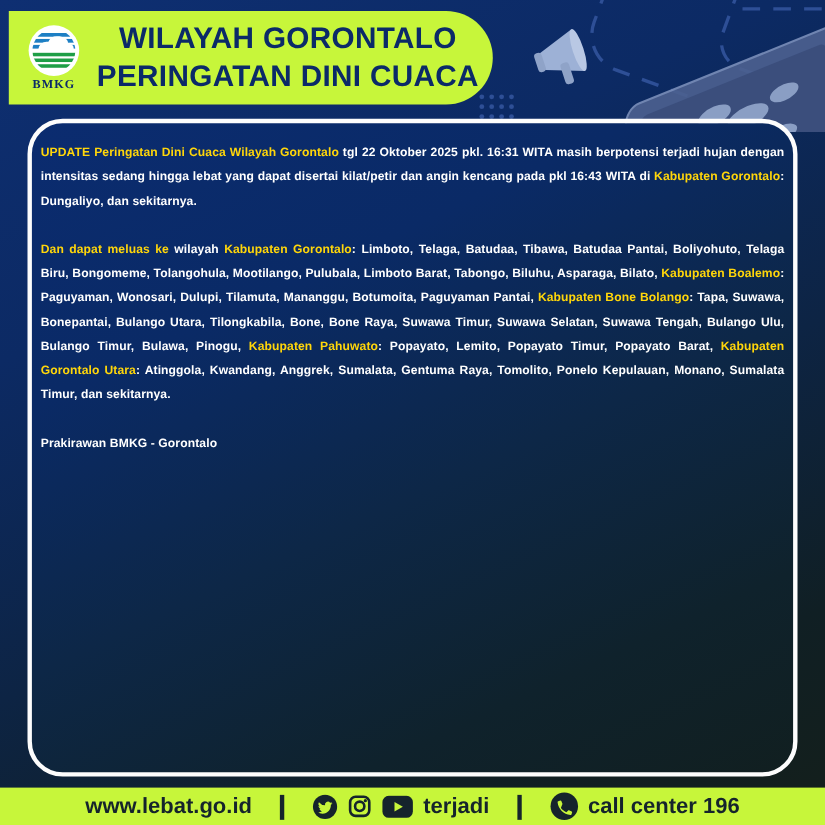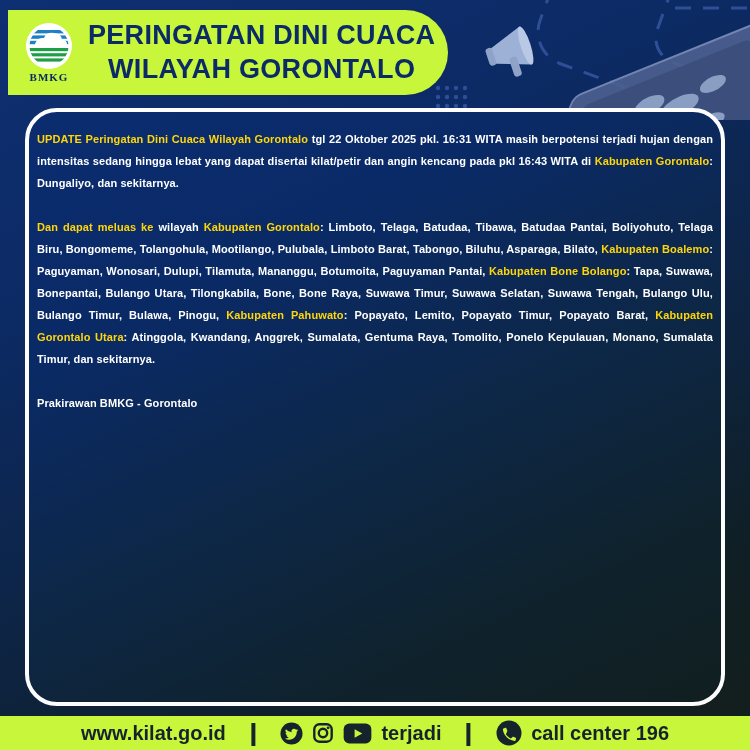--- a/index.html
+++ b/index.html
@@ -108,33 +108,33 @@
         <rect x="2" y="18.8" width="44" height="3.4" fill="#1d7fc4"></rect>
         <rect x="2" y="26" width="44" height="3.2" fill="#1e9e46"></rect>
         <rect x="2" y="31.2" width="44" height="3.2" fill="#1e9e46"></rect>
         <rect x="2" y="36.4" width="44" height="3.2" fill="#1e9e46"></rect>
         <path d="M10 22 q2-7 9-6 q2-6 10-5 q8 1 8 7 q5 0 5 4 l0 1 q-16 2 -32 0 Z" fill="#ffffff"></path>
       </g>
     </svg>
     <span class="logo-label">BMKG</span>
   </div>
   <div class="banner-title">
+    <div>WILAYAH GORONTALO</div>
     <div>PERINGATAN DINI CUACA</div>
-    <div>WILAYAH GORONTALO</div>
   </div>
 </div>
 
 <div class="bulletin">
   <p><span style="color: rgb(255, 214, 10);">UPDATE Peringatan Dini Cuaca Wilayah Gorontalo</span><span style="color: rgb(255, 255, 255);"> tgl 22 Oktober 2025 pkl. 16:31 WITA masih berpotensi terjadi hujan dengan intensitas sedang hingga lebat yang dapat disertai kilat/petir dan angin kencang pada pkl 16:43 WITA di </span><span style="color: rgb(255, 214, 10);">Kabupaten Gorontalo</span><span style="color: rgb(255, 255, 255);">: Dungaliyo, dan sekitarnya.</span></p>
   <p><span style="color: rgb(255, 214, 10);">Dan dapat meluas ke</span><span style="color: rgb(255, 255, 255);"> wilayah </span><span style="color: rgb(255, 214, 10);">Kabupaten Gorontalo</span><span style="color: rgb(255, 255, 255);">: Limboto, Telaga, Batudaa, Tibawa, Batudaa Pantai, Boliyohuto, Telaga Biru, Bongomeme, Tolangohula, Mootilango, Pulubala, Limboto Barat, Tabongo, Biluhu, Asparaga, Bilato, </span><span style="color: rgb(255, 214, 10);">Kabupaten Boalemo</span><span style="color: rgb(255, 255, 255);">: Paguyaman, Wonosari, Dulupi, Tilamuta, Mananggu, Botumoita, Paguyaman Pantai, </span><span style="color: rgb(255, 214, 10);">Kabupaten Bone Bolango</span><span style="color: rgb(255, 255, 255);">: Tapa, Suwawa, Bonepantai, Bulango Utara, Tilongkabila, Bone, Bone Raya, Suwawa Timur, Suwawa Selatan, Suwawa Tengah, Bulango Ulu, Bulango Timur, Bulawa, Pinogu, </span><span style="color: rgb(255, 214, 10);">Kabupaten Pahuwato</span><span style="color: rgb(255, 255, 255);">: Popayato, Lemito, Popayato Timur, Popayato Barat, </span><span style="color: rgb(255, 214, 10);">Kabupaten Gorontalo Utara</span><span style="color: rgb(255, 255, 255);">: Atinggola, Kwandang, Anggrek, Sumalata, Gentuma Raya, Tomolito, Ponelo Kepulauan, Monano, Sumalata Timur, dan sekitarnya.</span></p>
   <p><span style="color: rgb(255, 255, 255);">Prakirawan BMKG - Gorontalo</span></p>
 </div>
 
 <div class="footer">
-  <span>www.kilat.go.id</span>
+  <span>www.lebat.go.id</span>
   <span class="sep">|</span>
   <span class="group">
     <svg width="23" height="23" viewBox="0 0 24 24">
       <circle cx="12" cy="12" r="11.5" fill="#15242c"></circle>
       <path fill="#c7f63a" d="M19 8.3c-.5.2-1 .4-1.6.5.6-.4 1-.9 1.2-1.5-.5.3-1.1.6-1.8.7a2.8 2.8 0 0 0-4.8 2.6 8 8 0 0 1-5.8-3 2.8 2.8 0 0 0 .9 3.8c-.5 0-.9-.1-1.3-.3v.1c0 1.3 1 2.5 2.2 2.7-.4.1-.8.1-1.3.1.4 1.1 1.4 1.9 2.6 2a5.7 5.7 0 0 1-4.2 1.2 8 8 0 0 0 4.4 1.3c5.2 0 8-4.3 8-8v-.4c.5-.4 1-.9 1.5-1.8z"></path>
     </svg>
     <svg width="22" height="22" viewBox="0 0 24 24">
       <rect x="2.5" y="2.5" width="19" height="19" rx="5.5" fill="none" stroke="#15242c" stroke-width="2.6"></rect>
       <circle cx="12" cy="12" r="4.6" fill="none" stroke="#15242c" stroke-width="2.6"></circle>
       <circle cx="17.6" cy="6.4" r="1.6" fill="#15242c"></circle>

